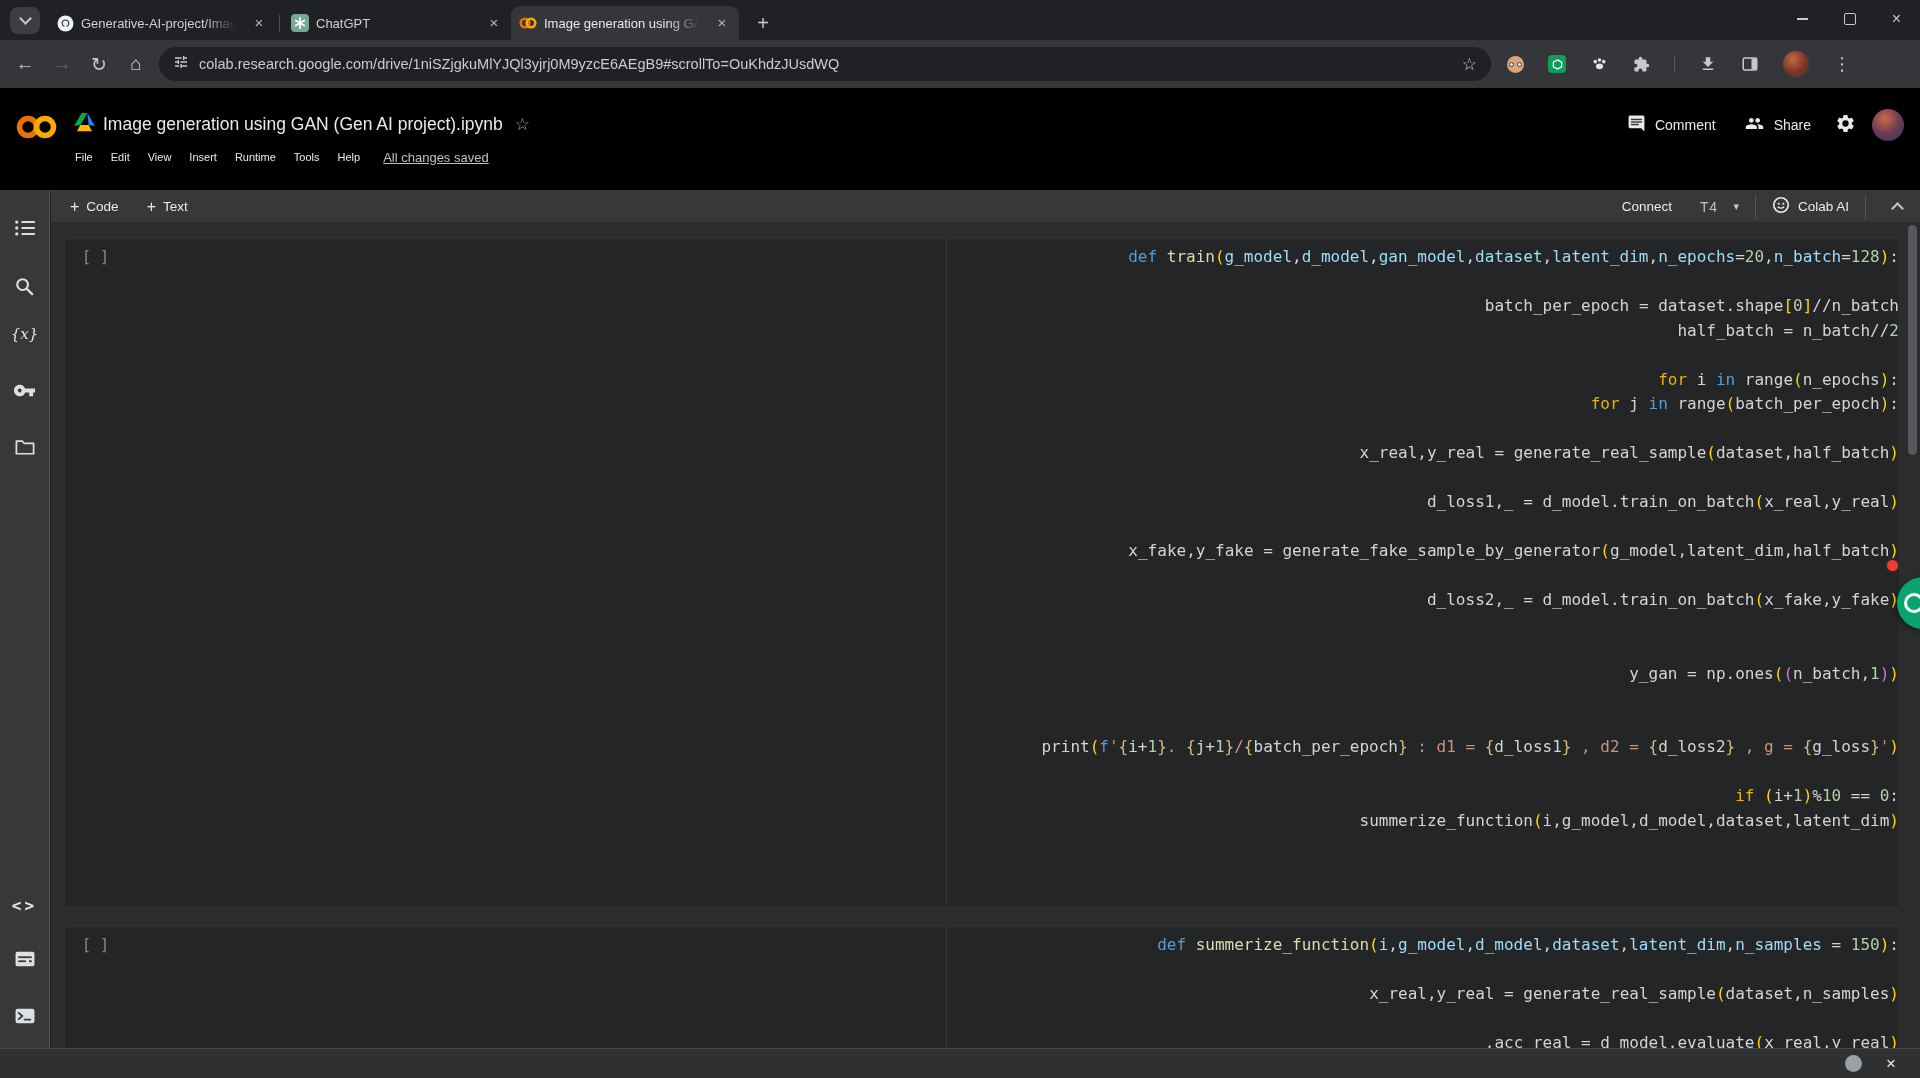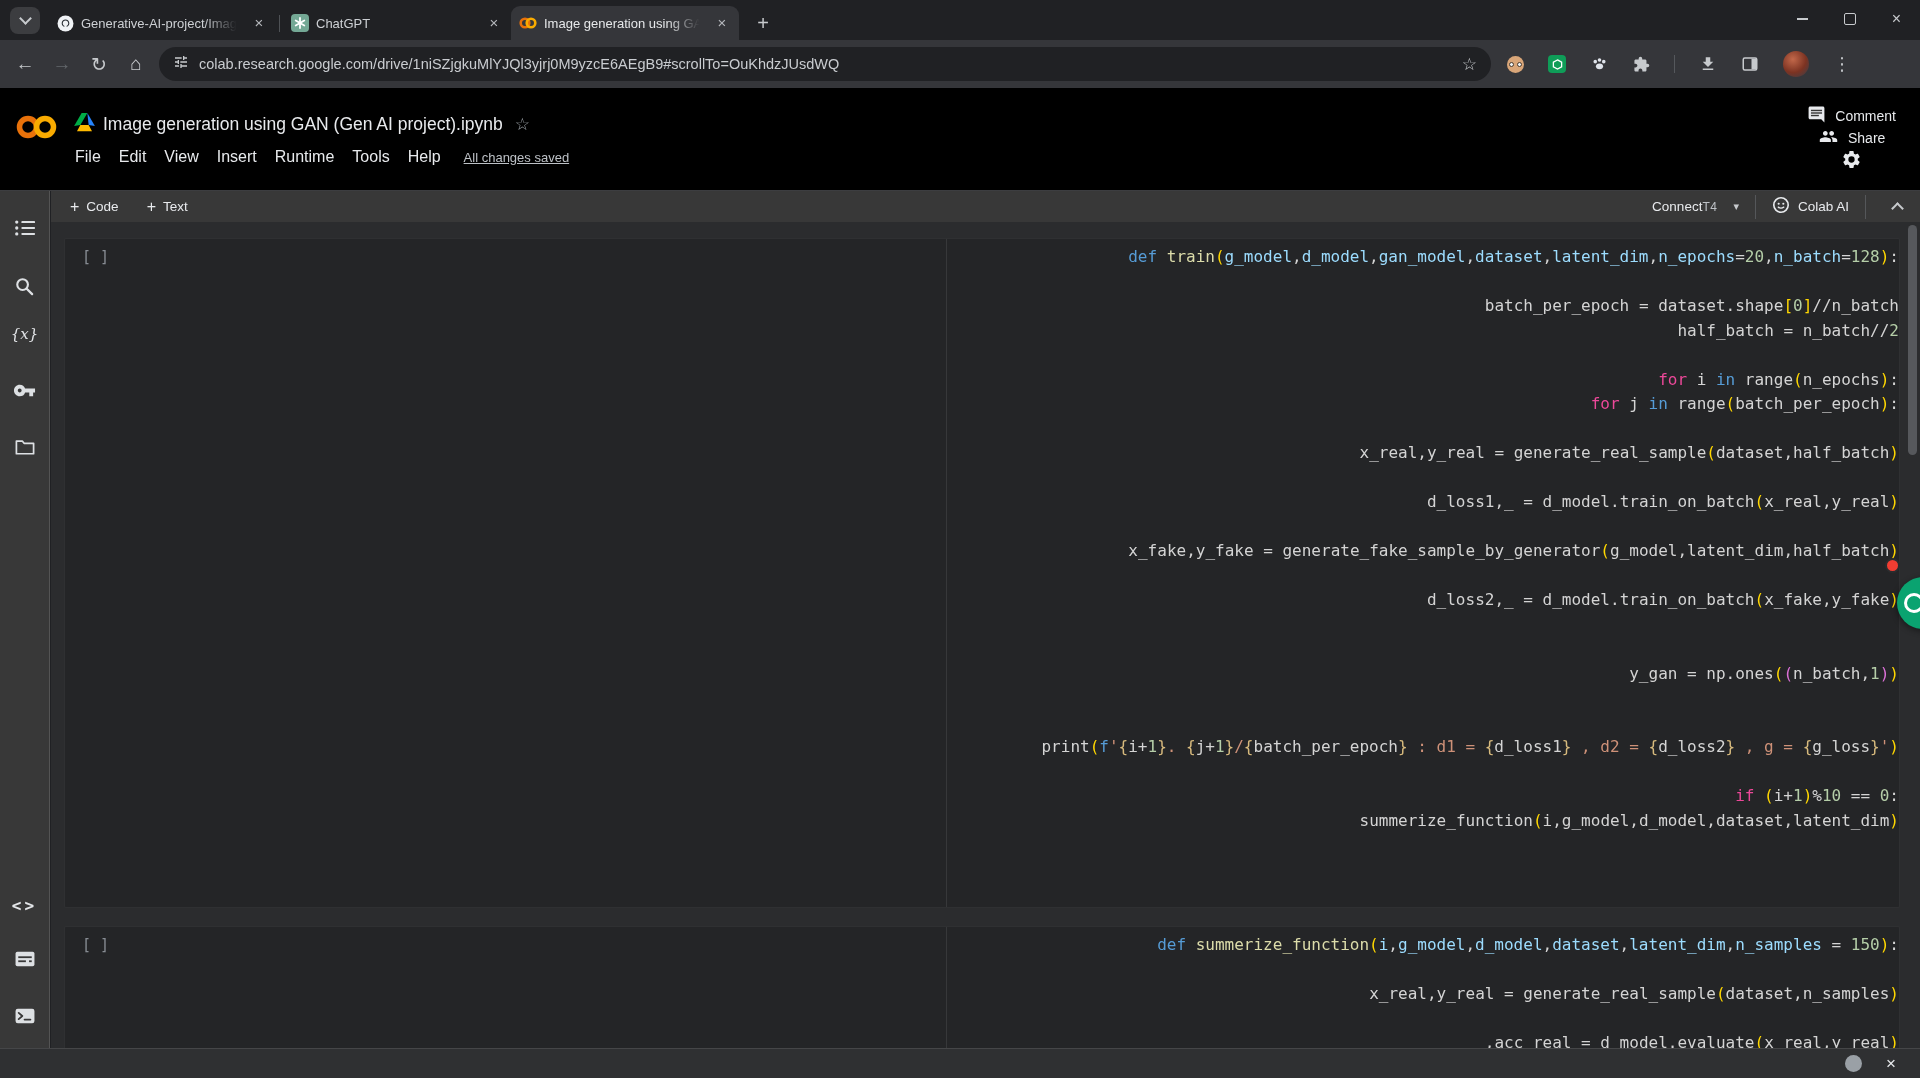--- a/index.html
+++ b/index.html
@@ -47,54 +47,54 @@
      background:#eef3f6;border:1px solid #4a3a2c;box-sizing:border-box;}
   .emoji-face::before{left:2px;} .emoji-face::after{right:2px;}
   .green-ext{width:18px;height:18px;border-radius:4px;background:#0f9d58;display:flex;align-items:center;justify-content:center;}
   
   .colab-header{position:absolute;top:88px;left:0;width:100%;height:102px;background:#000000;}
   .logo{position:absolute;left:14px;top:24px;}
   .title-row{position:absolute;left:74px;top:20px;height:32px;display:flex;align-items:center;}
   .nb-title{font-size:17.5px;color:#e8eaed;margin-left:8px;}
   .title-star{font-size:17px;color:#9aa0a6;margin-left:12px;}
   .menu-row{position:absolute;left:66px;top:56px;height:26px;display:flex;align-items:center;}
-  .menu-item{padding:0 9px;font-size:16px;color:#e8eaed;}
+  .menu-item{padding:0 9px;font-size:11px;color:#e8eaed;}
   .autosave{margin-left:14px;font-size:13px;color:#bdc1c6;text-decoration:underline;}
-  .head-right{position:absolute;right:16px;top:17px;height:40px;display:flex;align-items:center;flex-direction:column;}
+  .head-right{position:absolute;right:16px;top:17px;height:40px;display:flex;align-items:center;gap:12px;}
   .hr-btn{display:flex;align-items:center;gap:9px;color:#e8eaed;font-size:14px;padding:0 8px;}
   .head-avatar{width:32px;height:32px;border-radius:50%;
      background:radial-gradient(circle at 40% 30%,#c96a4a,#6f3a55 50%,#2c3e55 100%);}
   .hline{position:absolute;top:190px;left:0;width:100%;height:1px;background:rgba(255,255,255,.13);}
   
   .nb-toolbar{position:absolute;left:51px;top:191px;width:1869px;height:31px;background:#383838;}
   .tb-left{display:flex;align-items:center;height:100%;padding-left:19px;gap:28px;}
   .tb-btn{display:flex;align-items:center;gap:7px;font-size:13.5px;color:#e8eaed;}
   .plus{font-size:16px;color:#e8eaed;}
   .tb-right{position:absolute;right:8px;top:0;height:31px;display:flex;align-items:center;}
   .connect-label{font-size:13.5px;color:#e8eaed;}
-  .accel{font-size:12px;color:#bdc1c6;margin-left:0;letter-spacing:.5px;}
+  .accel{font-size:14px;color:#bdc1c6;margin-left:28px;letter-spacing:.5px;}
   .caret{font-size:11px;color:#c7cacd;margin-left:16px;}
   .tb-sep{width:1px;height:24px;background:#55575a;margin:0 16px;}
   .colab-ai{display:flex;align-items:center;gap:8px;font-size:13.5px;color:#e8eaed;justify-content:space-between;}
   .collapse-btn{width:30px;display:flex;justify-content:center;}
   
   .sidebar{position:absolute;left:0;top:191px;width:50px;height:857px;background:#383838;border-right:1px solid rgba(255,255,255,.14);box-sizing:border-box;}
   .sb-icon{position:absolute;left:0;width:49px;height:24px;display:flex;align-items:center;justify-content:center;color:#dde0e3;}
   .vars{font-family:"DejaVu Serif",serif;font-style:italic;font-size:15px;color:#e4e6e9;}
   .snips{font-family:"DejaVu Sans Mono",monospace;font-size:16px;font-weight:bold;letter-spacing:3px;color:#e4e6e9;}
   
   .content{position:absolute;left:51px;top:222px;width:1869px;height:826px;background:#2b2c2e;overflow:hidden;}
   .cell{position:absolute;left:13px;width:1836px;background:#242527;border:1px solid rgba(255,255,255,.05);border-radius:2px;box-sizing:border-box;}
   .cell.c1{top:16px;height:670px;}
   .cell.c2{top:704px;height:160px;}
   .gutter{position:absolute;left:17px;top:9px;font-family:"DejaVu Sans Mono",monospace;font-size:15px;color:#878c93;white-space:pre;}
   .code{margin-left:70px;padding-top:6px;text-align:right;}
   .cl{font-family:"DejaVu Sans Mono",monospace;font-size:16px;line-height:24.5px;white-space:pre;}
   .ruler{position:absolute;left:881px;top:0;bottom:0;width:1px;background:rgba(255,255,255,.09);}
-  .tk-t{color:#d4d4d4}.tk-k{color:#569cd6}.tk-c{color:#ec4899}.tk-f{color:#dcdcaa}.tk-p{color:#9cdcfe}
+  .tk-t{color:#d4d4d4}.tk-k{color:#569cd6}.tk-c{color:#eab308}.tk-f{color:#dcdcaa}.tk-p{color:#9cdcfe}
   .tk-n{color:#b5cea8}.tk-g{color:#ffd700}.tk-m{color:#da70d6}.tk-s{color:#ce9178}.tk-e{color:#d7ba7d}
   .scrollthumb{position:absolute;right:3px;top:3px;width:9px;height:230px;background:#56585c;border-radius:5px;}
   
   .badge-circle{position:absolute;left:1897px;top:577px;width:52px;height:52px;border-radius:50%;background:#0aa370;
      box-shadow:0 2px 6px rgba(0,0,0,.45);z-index:6;}
   .badge-ring{position:absolute;left:7px;top:16px;width:14px;height:14px;border:3px solid #fff;border-radius:50%;}
   .badge-dot{position:absolute;left:1885px;top:558px;width:15px;height:15px;border-radius:50%;background:#f23d32;
      border:2px solid #2b2c2e;box-sizing:border-box;z-index:7;}
   
   .bottombar{position:absolute;left:0;bottom:0;width:100%;height:30px;background:#2f3032;border-top:1px solid #454648;

